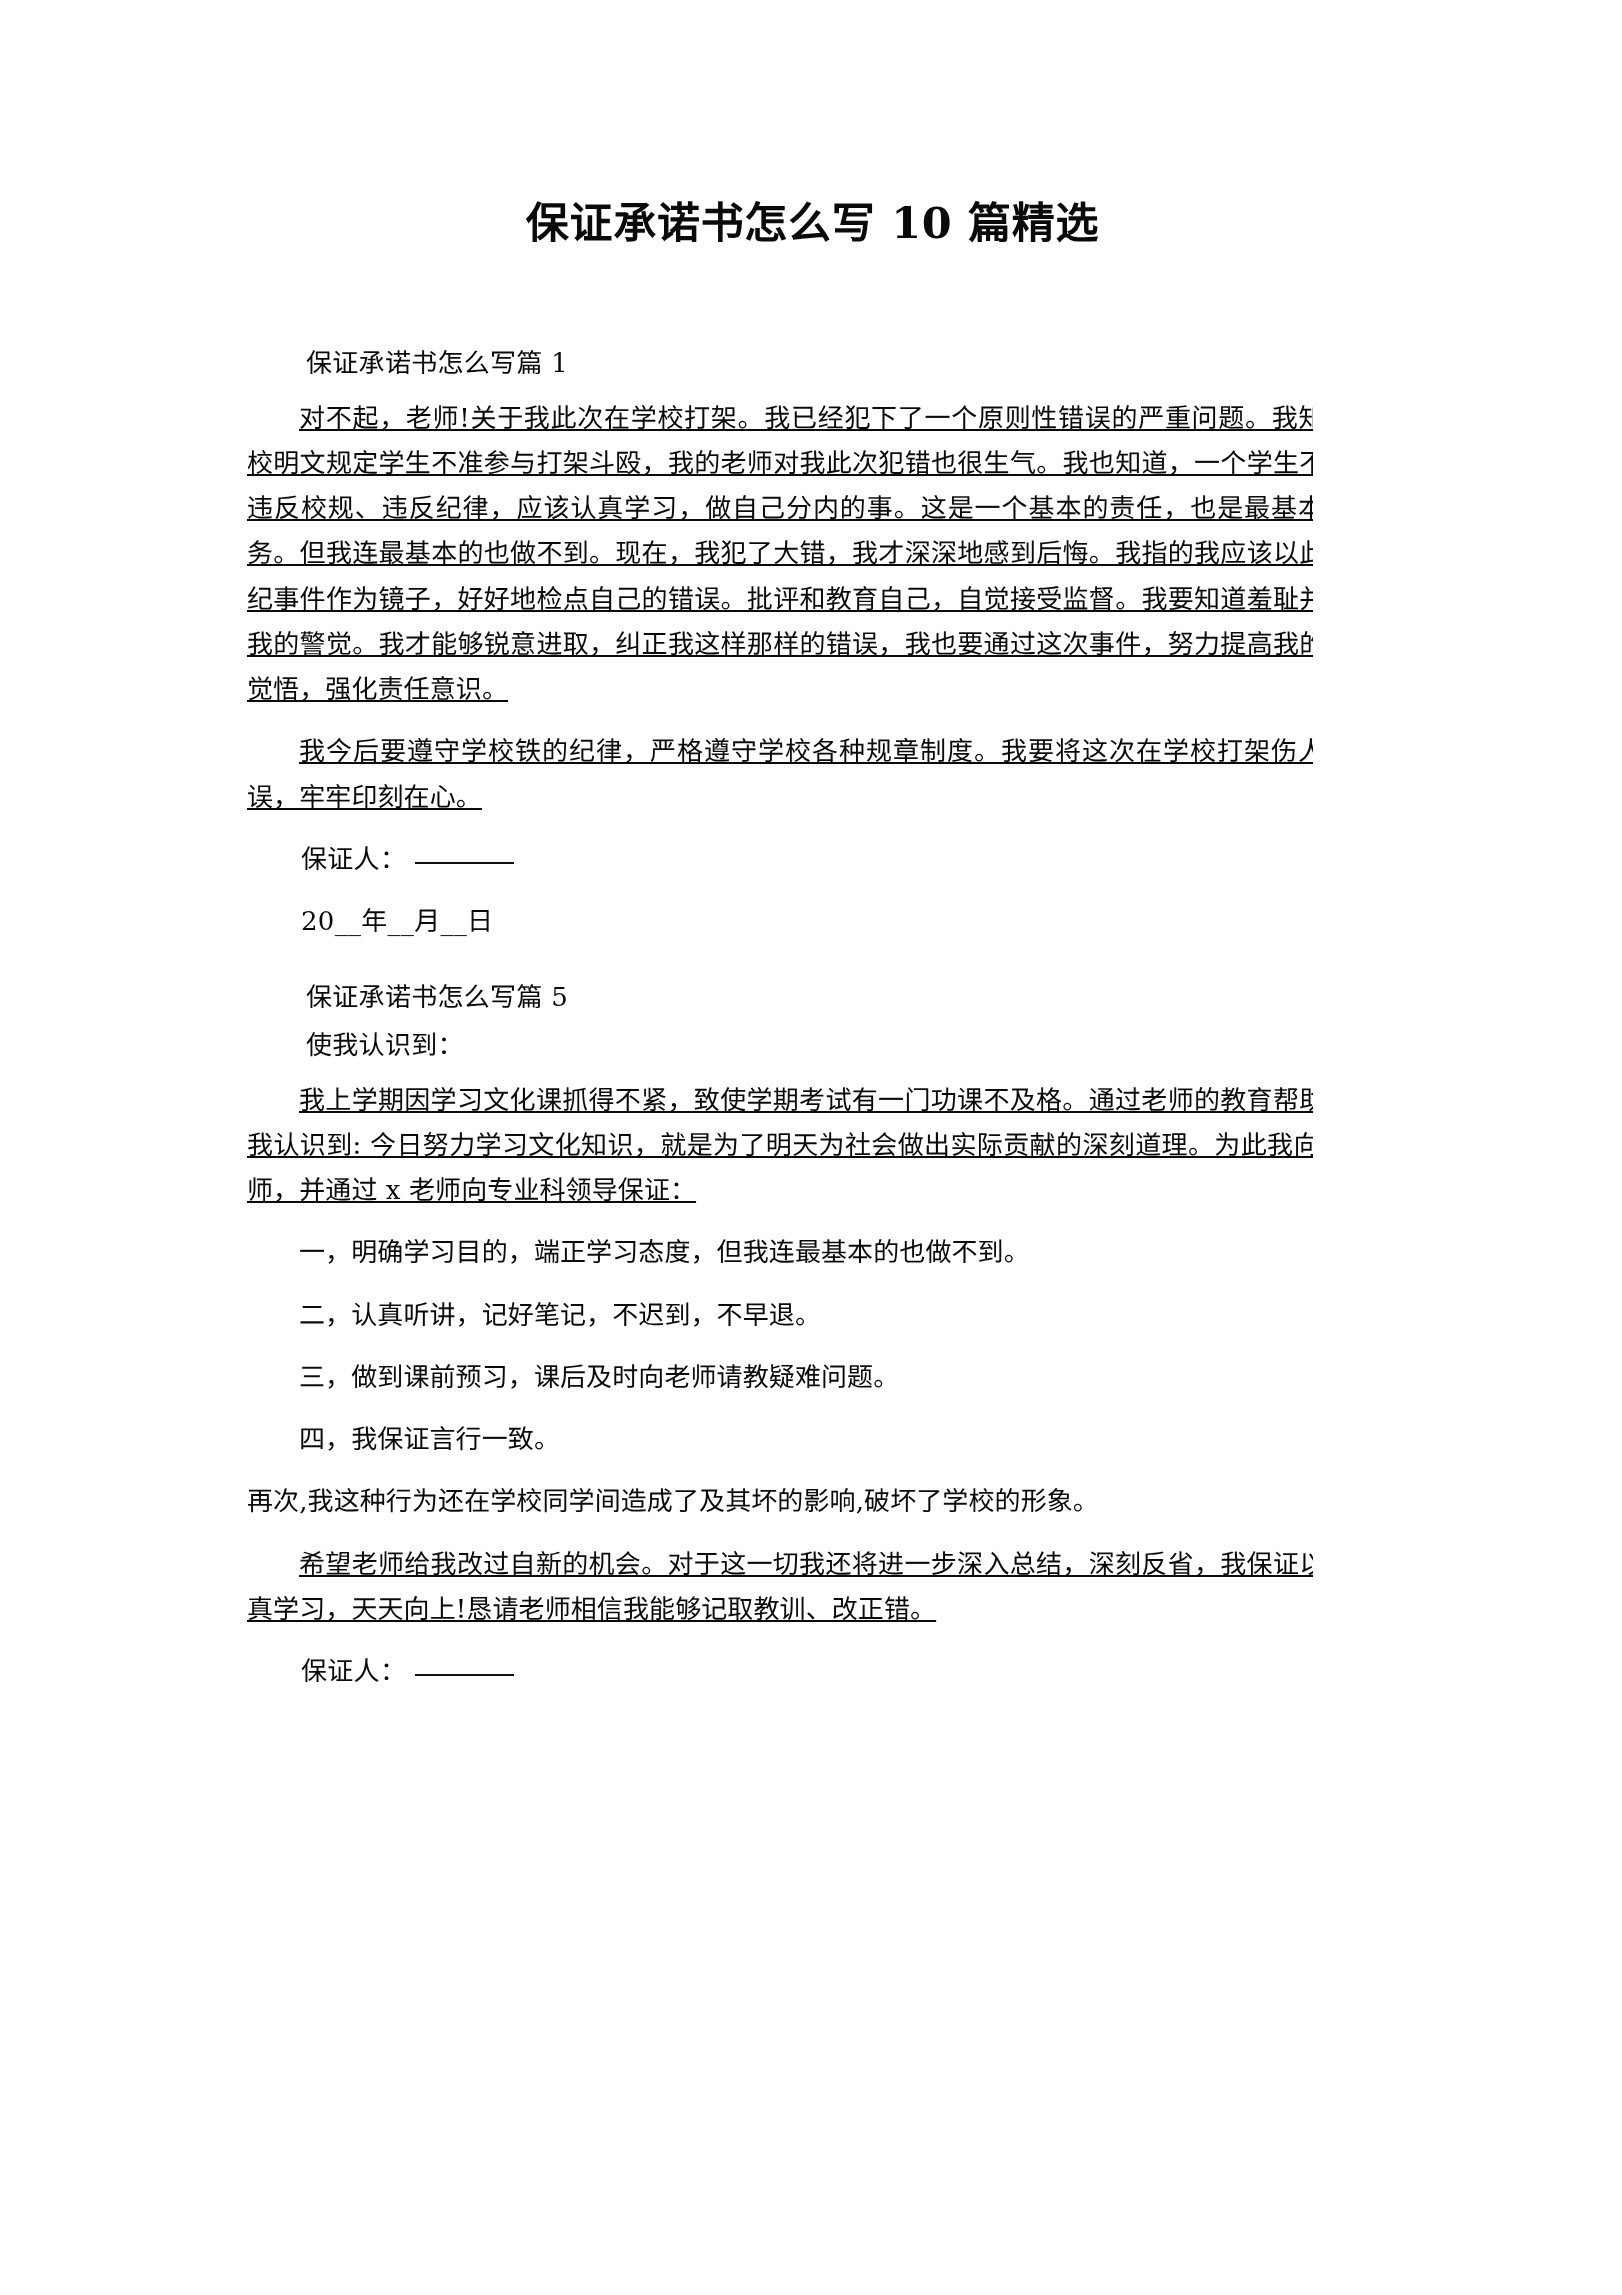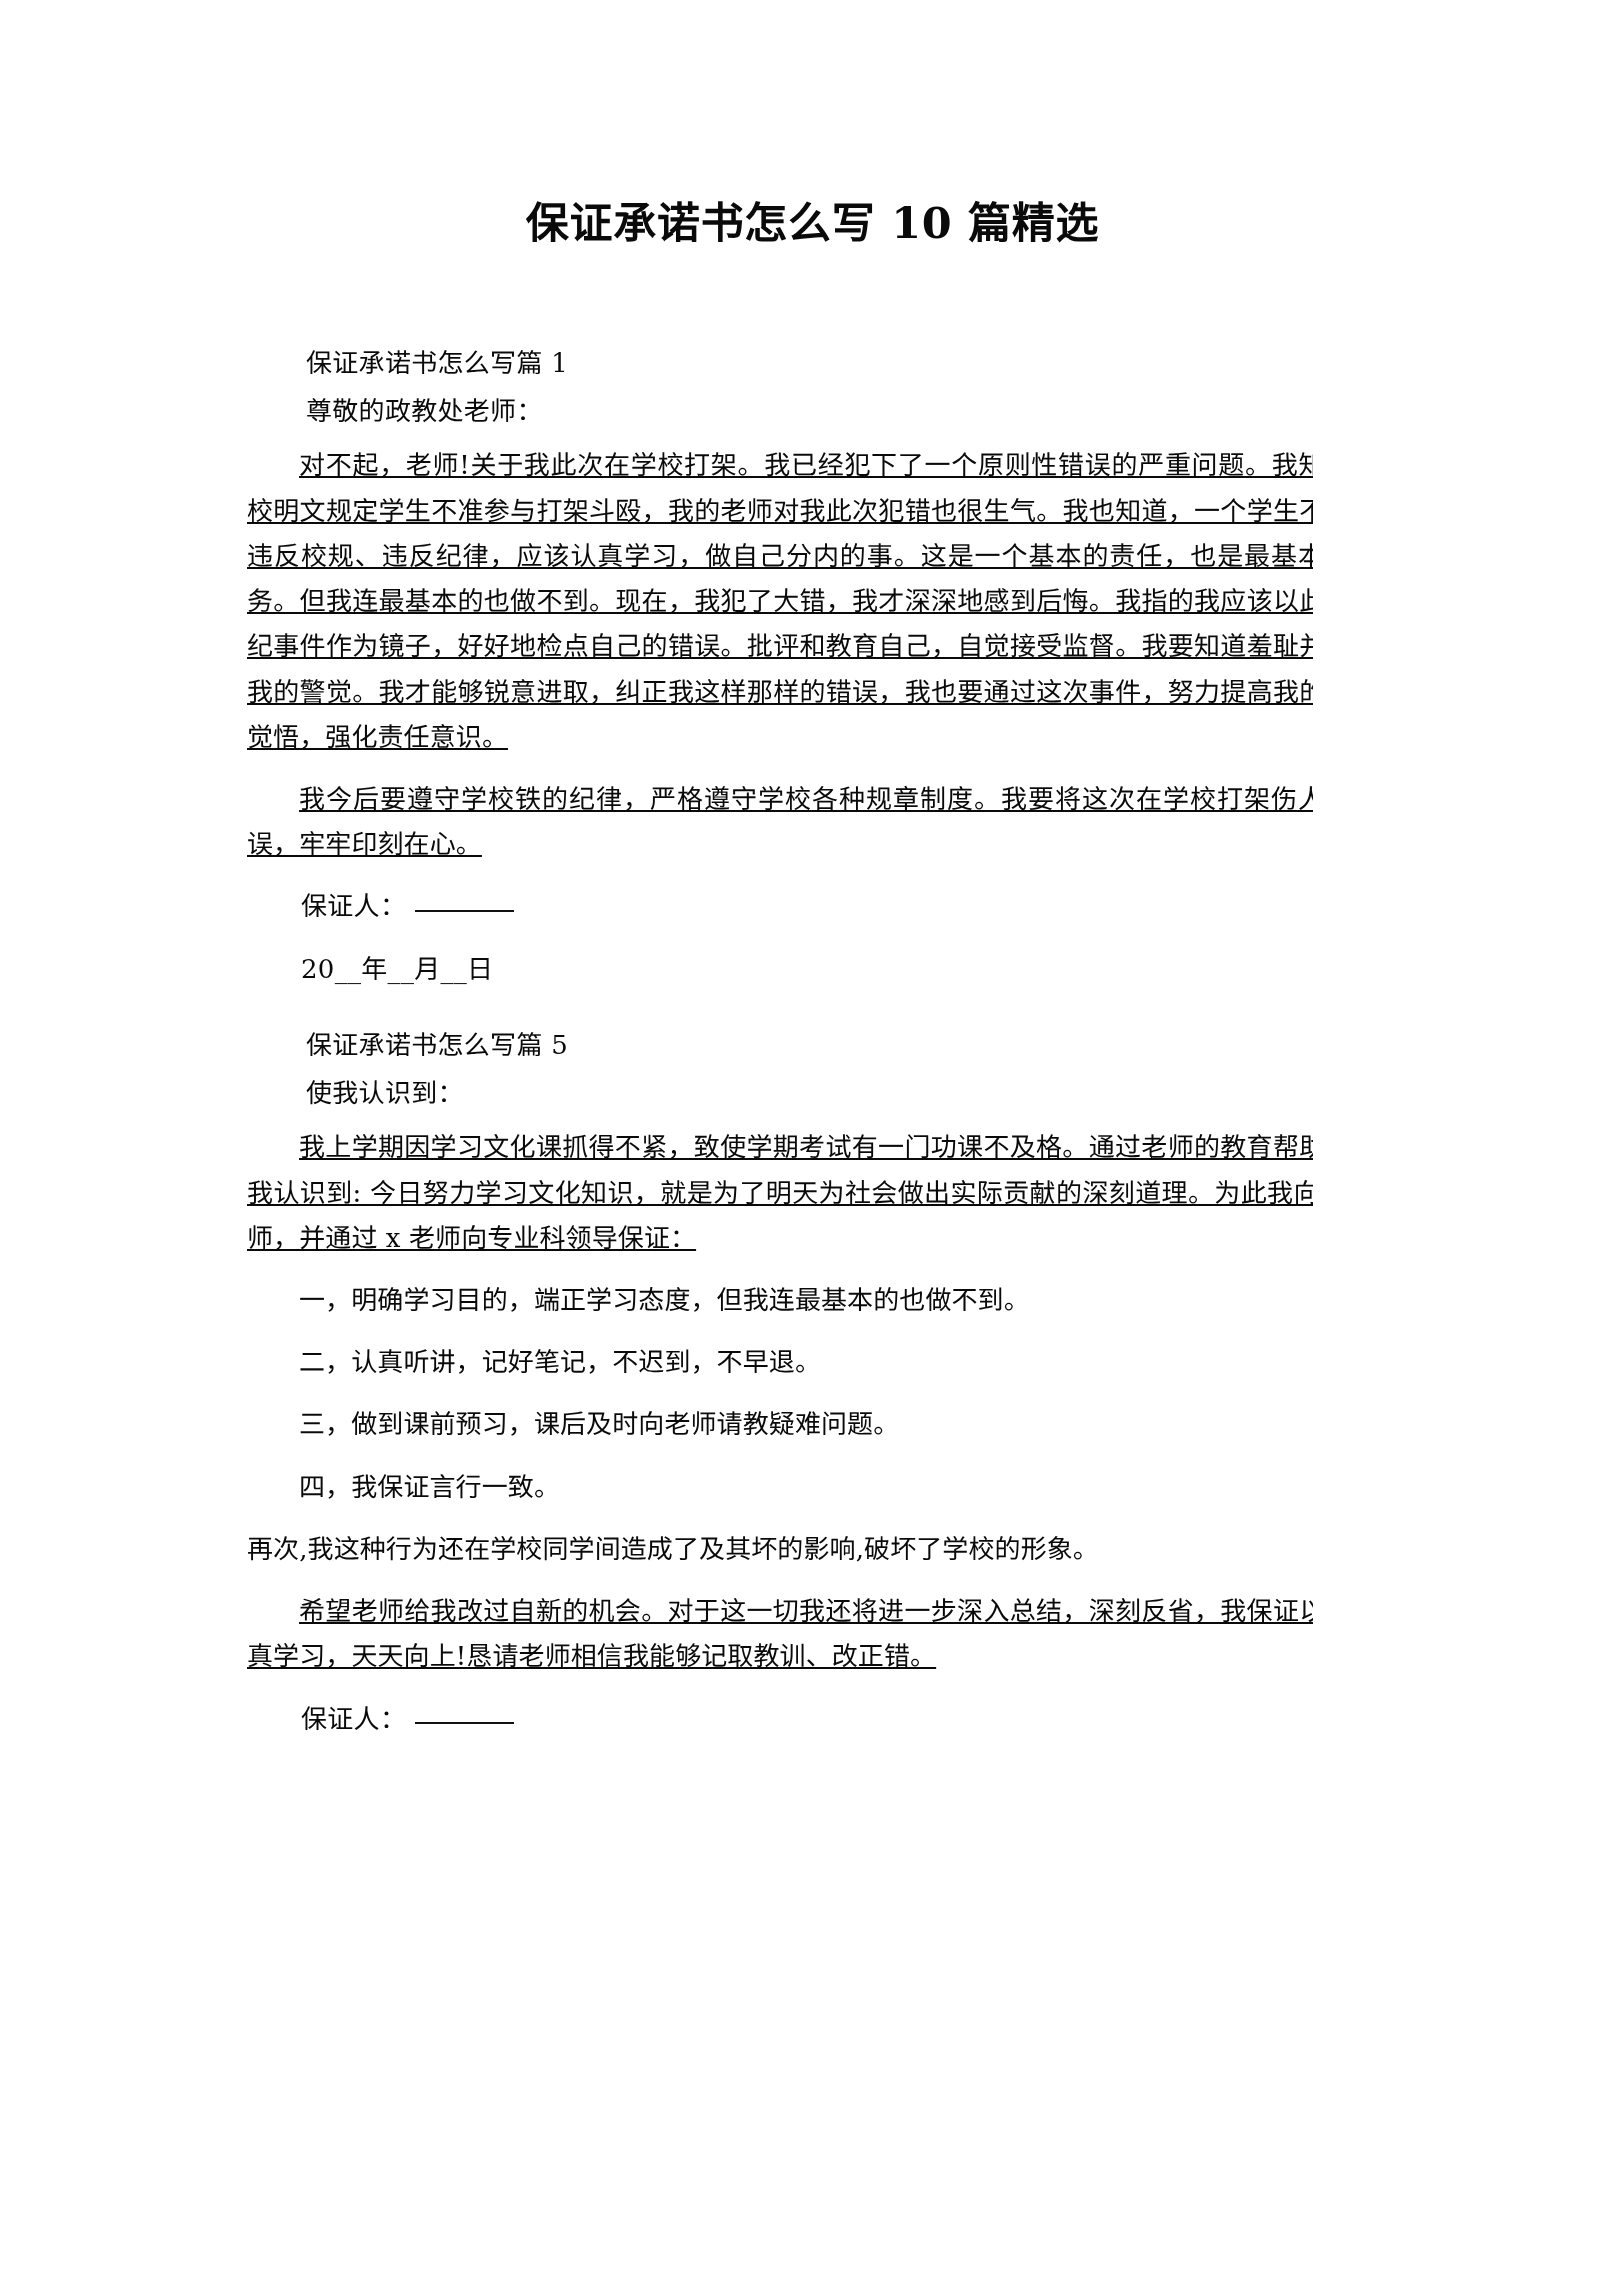--- a/index.html
+++ b/index.html
@@ -130,21 +130,20 @@
   <div class="content">
 
     <h1 class="doc-title">保证承诺书怎么写 10 篇精选</h1>
 
     <div class="spacer-after-title"></div>
 
     <div>
 
       <div class="section-heading">保证承诺书怎么写篇 1</div>
 
-      <div class="salutation">尊敬的政教处老师：</div>
 
       <p class="para">对不起，老师!关于我此次在学校打架。我已经犯下了一个原则性错误的严重问题。我知道学校明文规定学生不准参与打架斗殴，我的老师对我此次犯错也很生气。我也知道，一个学生不应该违反校规、违反纪律，应该认真学习，做自己分内的事。这是一个基本的责任，也是最基本的义务。但我连最基本的也做不到。现在，我犯了大错，我才深深地感到后悔。我指的我应该以此次违纪事件作为镜子，好好地检点自己的错误。批评和教育自己，自觉接受监督。我要知道羞耻并唤醒我的警觉。我才能够锐意进取，纠正我这样那样的错误，我也要通过这次事件，努力提高我的思想觉悟，强化责任意识。</p>
 
       <div class="gap-sm"></div>
 
       <p class="para">我今后要遵守学校铁的纪律，严格遵守学校各种规章制度。我要将这次在学校打架伤人的错误，牢牢印刻在心。</p>
 
       <div class="gap-sm"></div>
 
       <div class="sign-line">

